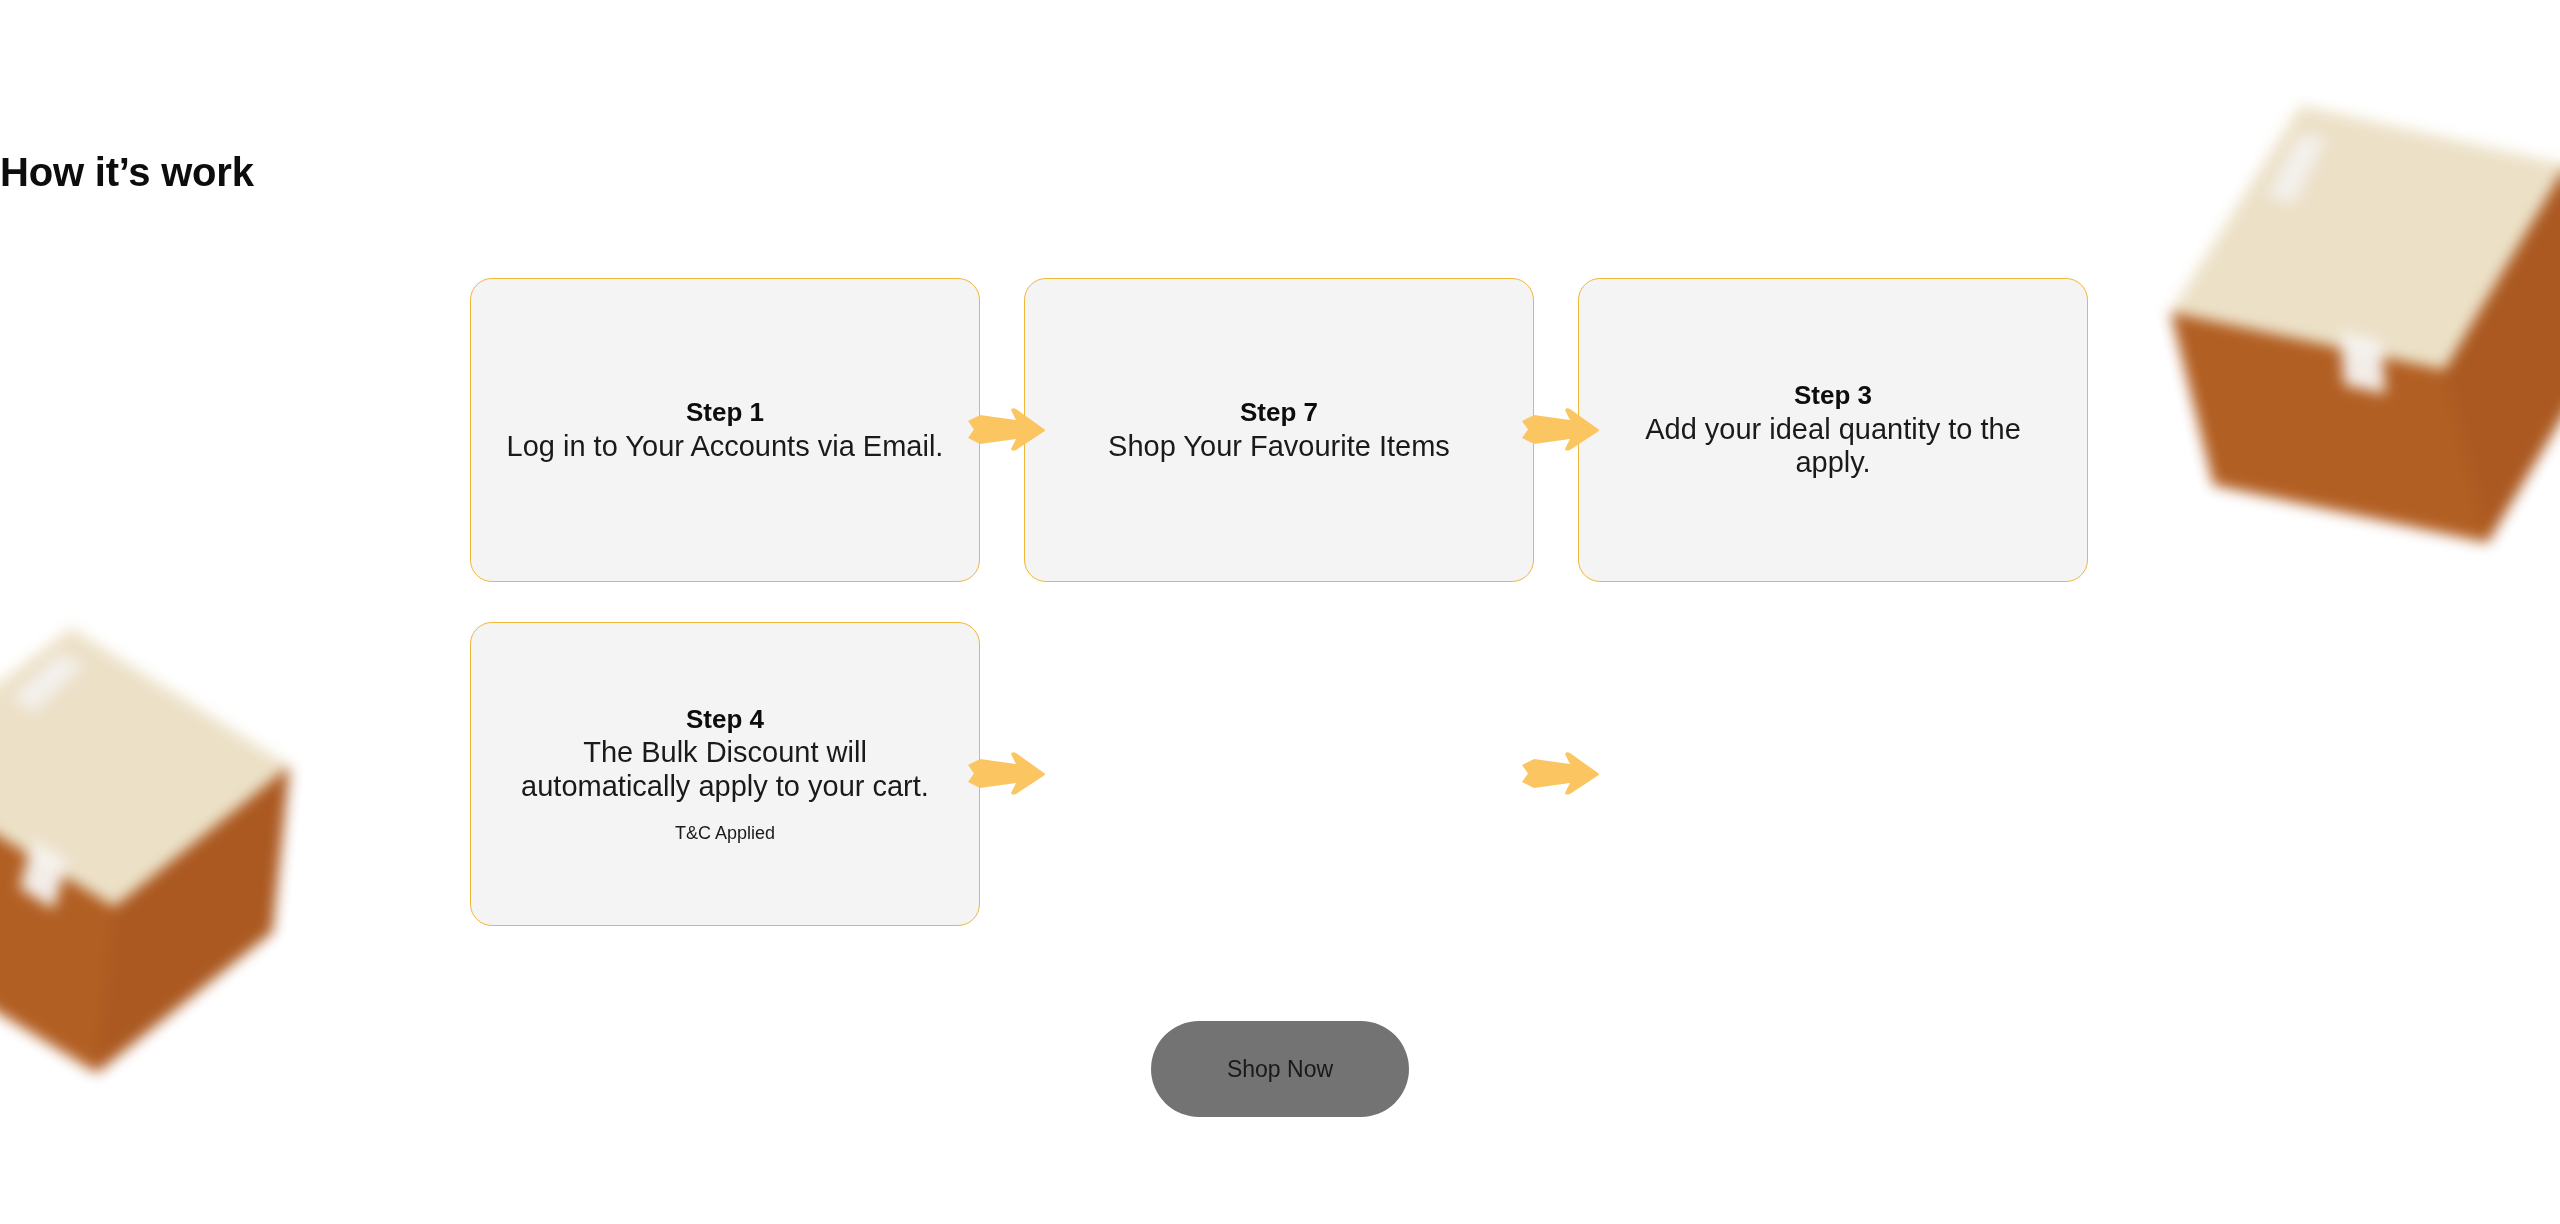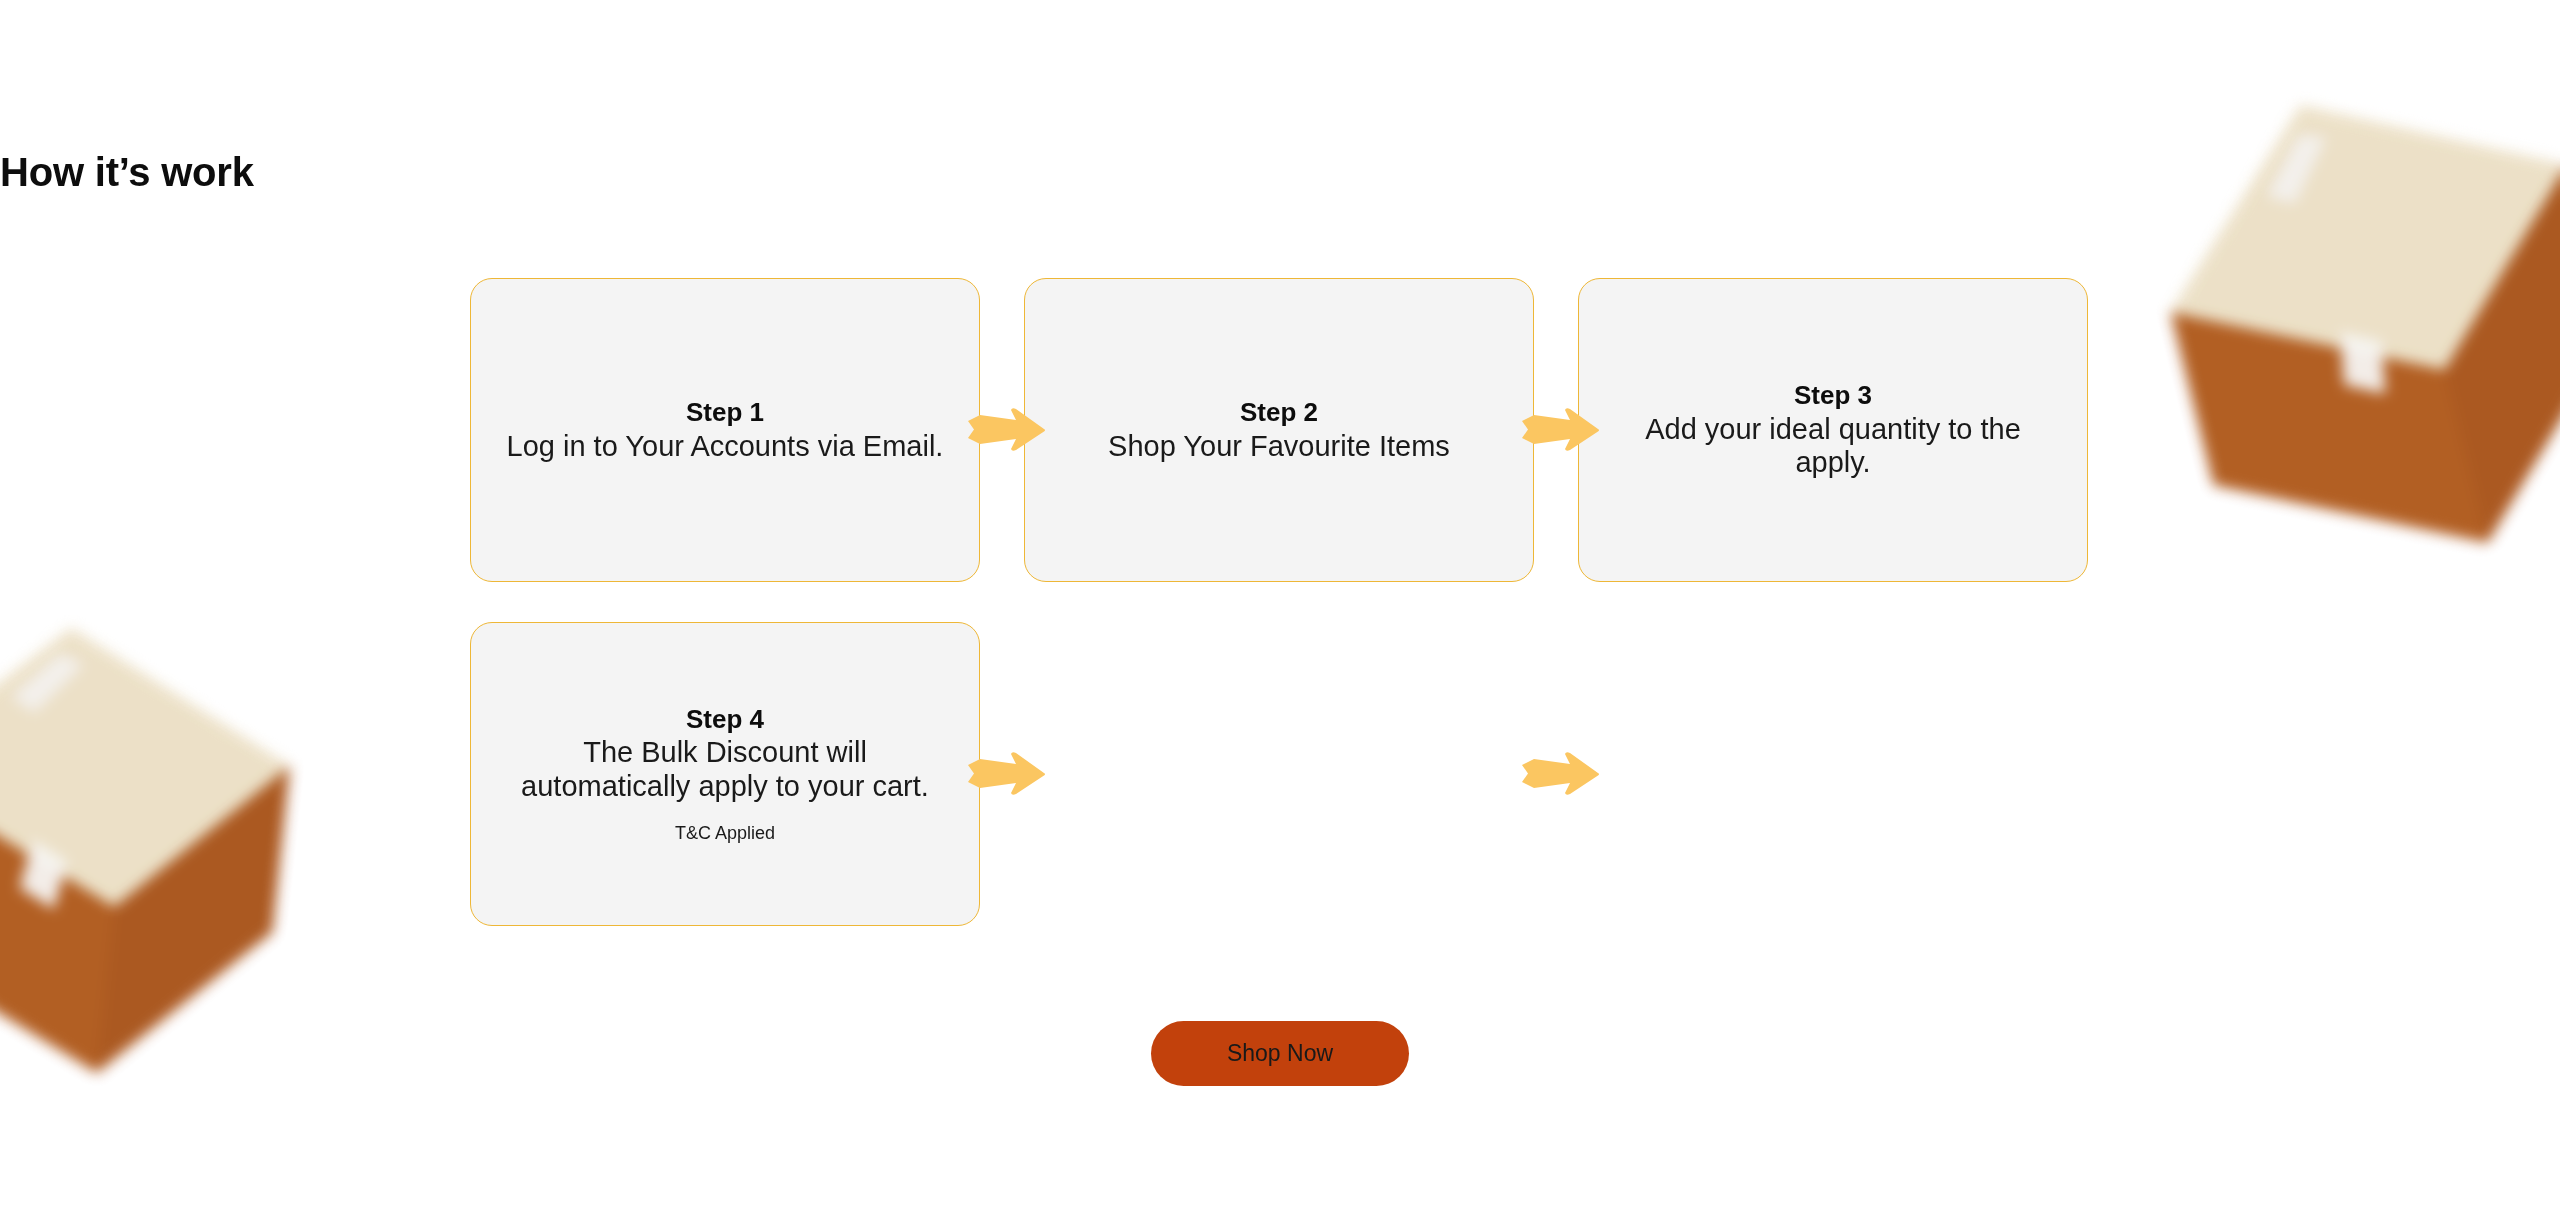--- a/index.html
+++ b/index.html
@@ -154,22 +154,22 @@
   #flow-arrow-3 { left: 966px; top: 751px; }
   #flow-arrow-4 { left: 1520px; top: 751px; }
 
   
   #shop-now-button {
     position: absolute;
     left: 50%;
     transform: translateX(-50%);
     top: 1021px;
     width: 258px;
-    height: 65px;
-    background: #c2410c;
+    height: 96px;
+    background: #737373;
     border: none;
     border-radius: 999px;
     color: #191919;
     font-family: "Liberation Sans", sans-serif;
     font-size: 23px;
     font-weight: 400;
     cursor: pointer;
     display: flex;
     align-items: center;
     justify-content: center;
@@ -197,21 +197,21 @@
 <h1 id="page-title">How it’s work</h1>
 
 <div id="steps-grid">
 
   <div class="step-card">
     <div class="step-title">Step 1</div>
     <div class="step-desc">Log in to Your Accounts via Email.</div>
   </div>
 
   <div class="step-card">
-    <div class="step-title">Step 2</div>
+    <div class="step-title">Step 7</div>
     <div class="step-desc">Shop Your Favourite Items</div>
   </div>
 
   <div class="step-card">
     <div class="step-title">Step 3</div>
     <div class="step-desc">Add your ideal quantity to the apply.</div>
   </div>
 
   <div class="step-card">
     <div class="step-title">Step 4</div>

